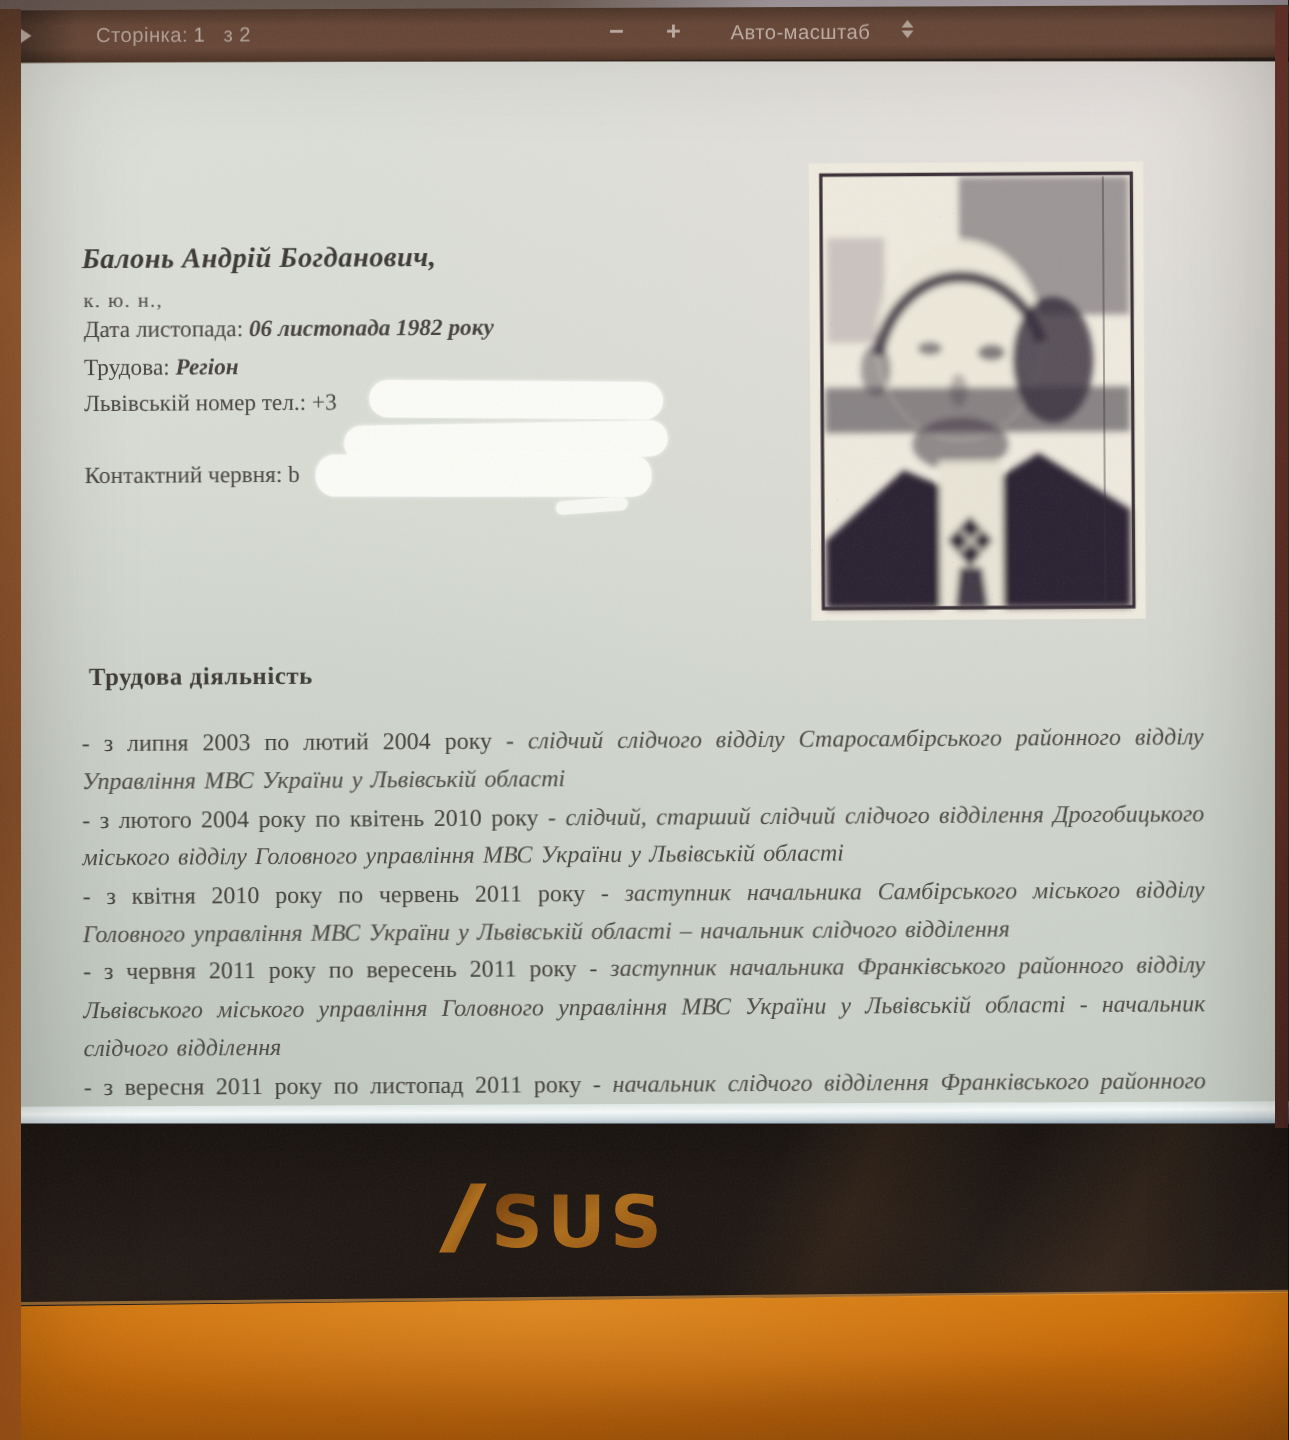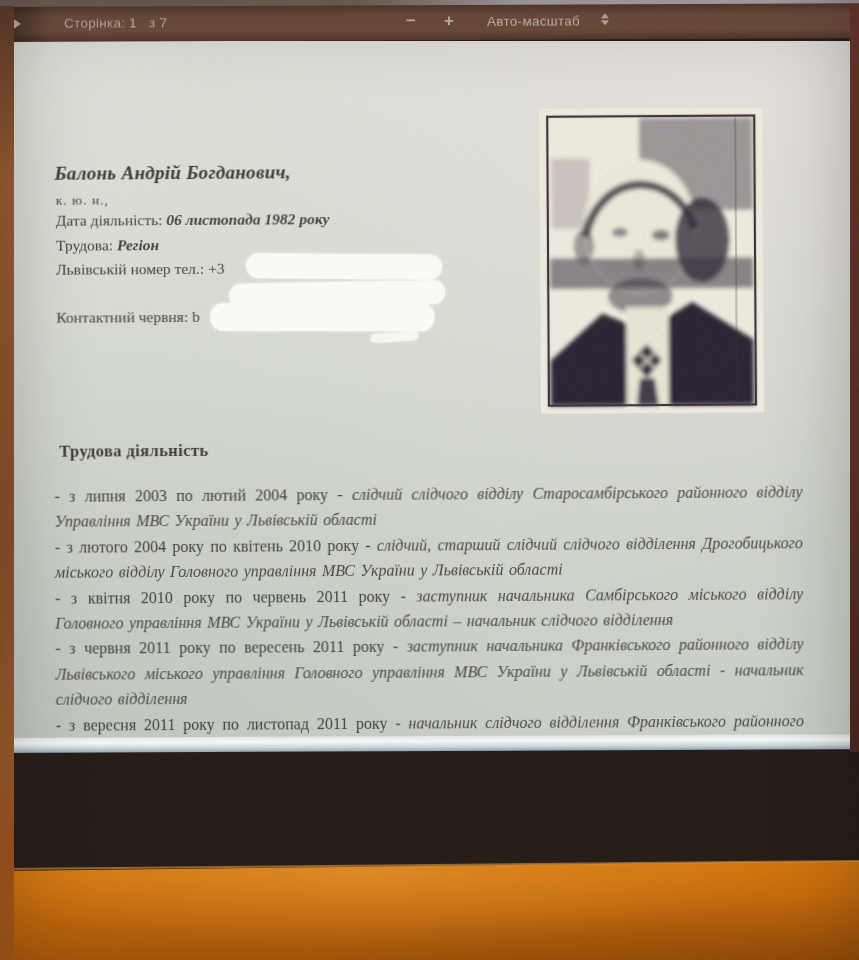--- a/index.html
+++ b/index.html
@@ -117,38 +117,38 @@
 <body>
 
 <div id="frame">
 
   <div class="bg-top"></div>
 
   <div class="toolbar">
     <span class="tgl"></span>
     <span class="tb lbl-page">Сторінка:</span>
     <span class="tb pval">1</span>
-    <span class="tb pcount">з 7</span>
+    <span class="tb pcount">з 2</span>
     <span class="tb btn-minus">−</span>
     <span class="tb btn-plus">+</span>
     <span class="tb lbl-scale">Авто-масштаб</span>
     <span class="stepper">
         <i class="up"></i>
         <i class="dn"></i>
       </span>
   </div>
 
   <div class="page">
     <div class="doc">
 
       <div class="abs person-name">Балонь Андрій Богданович,</div>
       <div class="abs degree">к. ю. н.,</div>
 
       <div class="abs l-dob">
-        <span>Дата діяльність:</span>
+        <span>Дата листопада:</span>
         <span class="bi">06 листопада 1982 року</span>
       </div>
 
       <div class="abs l-region">
         <span>Трудова:</span>
         <span class="bi">Регіон</span>
       </div>
 
       <div class="abs l-phone">
         <span>Львівській номер тел.:</span>
@@ -212,20 +212,33 @@
         <p class="witem"><span>- з квітня 2010 року по червень 2011 року - </span><em>заступник начальника Самбірського міського відділу Головного управління МВС України у Львівській області – начальник слідчого відділення</em></p>
         <p class="witem"><span>- з червня 2011 року по вересень 2011 року - </span><em>заступник начальника Франківського районного відділу Львівського міського управління Головного управління МВС України у Львівській області - начальник слідчого відділення</em></p>
         <p class="witem"><span>- з вересня 2011 року по листопад 2011 року - </span><em>начальник слідчого відділення Франківського районного відділу Львівського міського управління Головного управління МВС України у</em></p>
       </div>
 
     </div>
   </div>
 
   <div class="glare"></div>
 
+  <div class="bezel">
+    <svg class="asus" viewBox="0 0 200 52" xmlns="http://www.w3.org/2000/svg">
+      <defs>
+        <linearGradient id="bz" x1="0" y1="0" x2="1" y2="1">
+          <stop offset="0" stop-color="#6e3608"></stop>
+          <stop offset="0.5" stop-color="#b5721c"></stop>
+          <stop offset="1" stop-color="#8a4a10"></stop>
+        </linearGradient>
+      </defs>
+      <polygon points="30,50 52,2 63,2 41,50" fill="url(#bz)"></polygon>
+      <text x="66" y="46" font-family="DejaVu Sans, sans-serif" font-size="50" font-weight="bold" letter-spacing="3" fill="url(#bz)">SUS</text>
+    </svg>
+  </div>
 
   <div class="edge-left"></div>
   <div class="edge-right"></div>
 
   <div class="desk"></div>
   <div class="desk-shine"></div>
 
   <div class="vignette"></div>
   <svg class="grain" width="859" height="960" xmlns="http://www.w3.org/2000/svg">
     <filter id="g">

